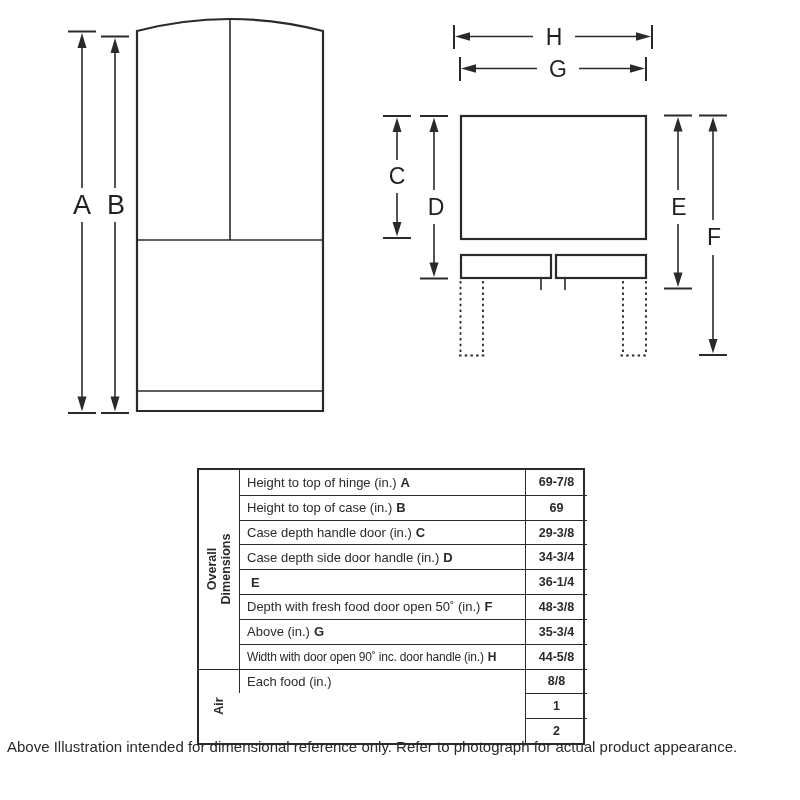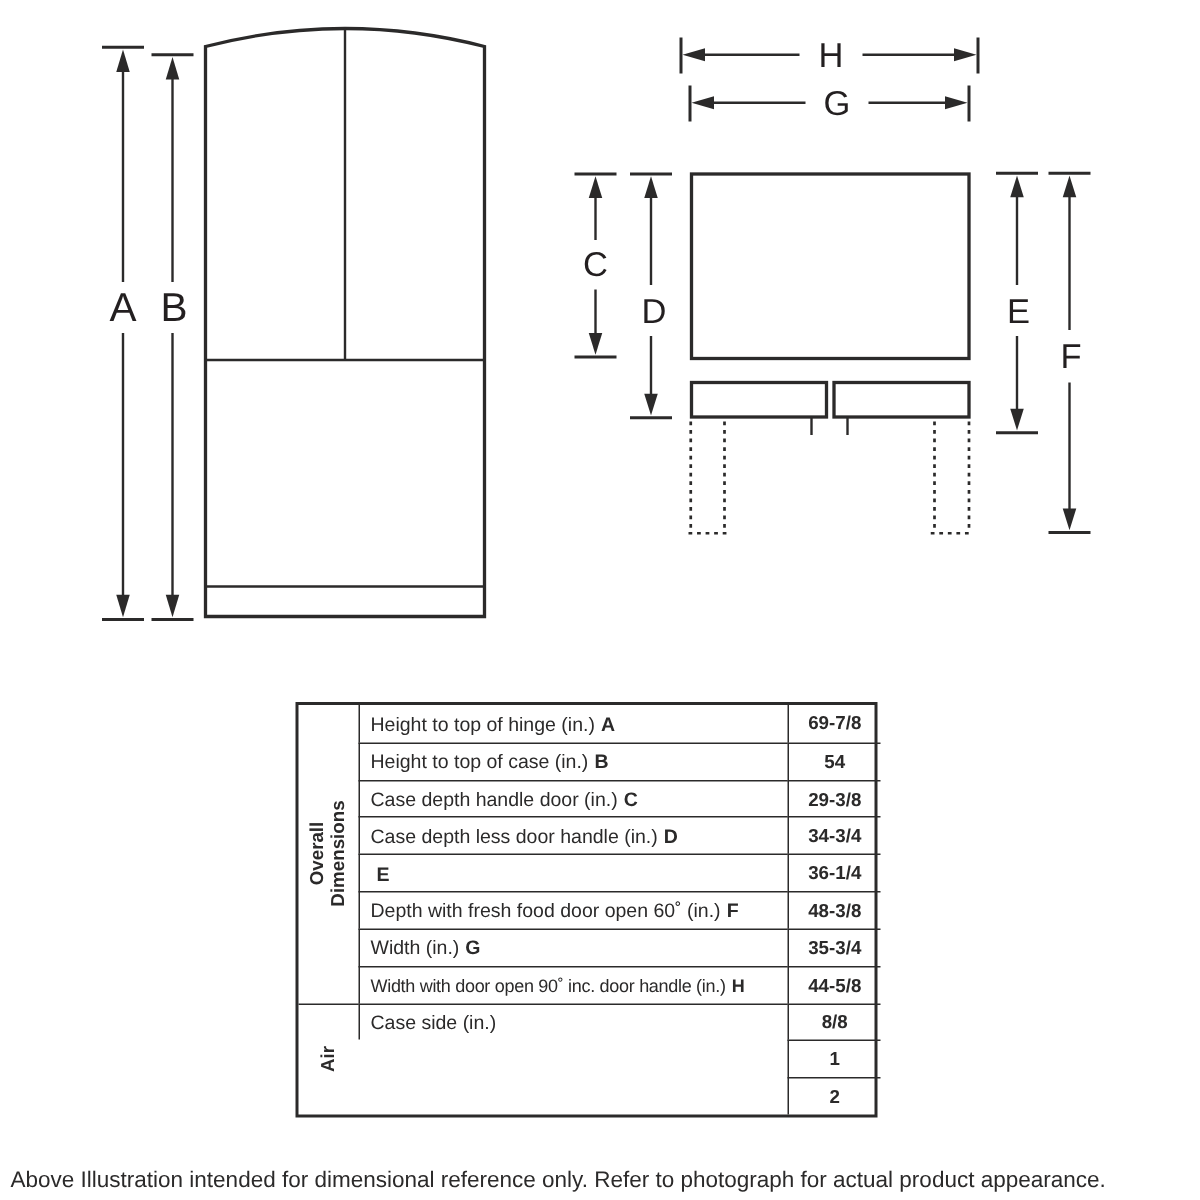--- a/index.html
+++ b/index.html
@@ -32,21 +32,21 @@
   .glabel.air .rot{width:60px;}
   .glabel.air{border-top:1px solid #2b2a2a;}
   .desc{grid-column:2;border-left:1px solid #2b2a2a;border-top:1px solid #2b2a2a;
         display:flex;align-items:center;padding-left:7px;font-size:13px;color:#2b2a2a;white-space:nowrap;overflow:hidden;}
   .val{grid-column:3;border-left:1px solid #2b2a2a;border-top:1px solid #2b2a2a;
        display:flex;align-items:center;justify-content:center;font-size:12.5px;font-weight:bold;color:#2b2a2a;}
   .nt{border-top:none;}
   .desc .key{font-weight:bold;margin-left:4px;}
   .desc.sm{font-size:12px;letter-spacing:-0.2px;}
   
-  .footnote{position:absolute;left:7px;top:778px;width:790px;font-size:15px;color:#2b2a2a;}
+  .footnote{position:absolute;left:7px;top:738px;width:790px;font-size:15px;color:#2b2a2a;}
 </style>
 </head>
 <body>
 
 <svg class="diagram-svg" width="800" height="460" viewBox="0 0 800 460">
 
   <g>
     <path class="ln22" d="M137,31 Q230,7 323,31 L323,411 L137,411 Z"></path>
     <line class="ln16" x1="230" y1="19" x2="230" y2="240"></line>
     <line class="ln16" x1="137" y1="240" x2="323" y2="240"></line>
@@ -162,63 +162,63 @@
   <div class="desc nt">
       <span>Height to top of hinge (in.)</span>
       <span class="key">A</span>
     </div>
   <div class="val nt">69-7/8</div>
 
   <div class="desc">
       <span>Height to top of case (in.)</span>
       <span class="key">B</span>
     </div>
-  <div class="val">54</div>
+  <div class="val">69</div>
 
   <div class="desc">
       <span>Case depth handle door (in.)</span>
       <span class="key">C</span>
     </div>
   <div class="val">29-3/8</div>
 
   <div class="desc">
-      <span>Case depth less door handle (in.)</span>
+      <span>Case depth side door handle (in.)</span>
       <span class="key">D</span>
     </div>
   <div class="val">34-3/4</div>
 
   <div class="desc">
       <span class="key">E</span>
     </div>
   <div class="val">36-1/4</div>
 
   <div class="desc">
-      <span>Depth with fresh food door open 60˚ (in.)</span>
+      <span>Depth with fresh food door open 50˚ (in.)</span>
       <span class="key">F</span>
     </div>
   <div class="val">48-3/8</div>
 
   <div class="desc">
-      <span>Width (in.)</span>
+      <span>Above (in.)</span>
       <span class="key">G</span>
     </div>
   <div class="val">35-3/4</div>
 
   <div class="desc sm">
       <span>Width with door open 90˚ inc. door handle (in.)</span>
       <span class="key">H</span>
     </div>
   <div class="val">44-5/8</div>
 
   <div class="glabel air" style="grid-row:9 / span 3">
     <div class="rot">Air</div>
   </div>
 
   <div class="desc">
-      <span>Case side (in.)</span>
+      <span>Each food (in.)</span>
       <span class="key"></span>
     </div>
   <div class="val">8/8</div>
 
   <div class="val">1</div>
 
   <div class="val">2</div>
 </div>
 
 <div class="footnote">Above Illustration intended for dimensional reference only. Refer to photograph for actual product appearance.</div>

